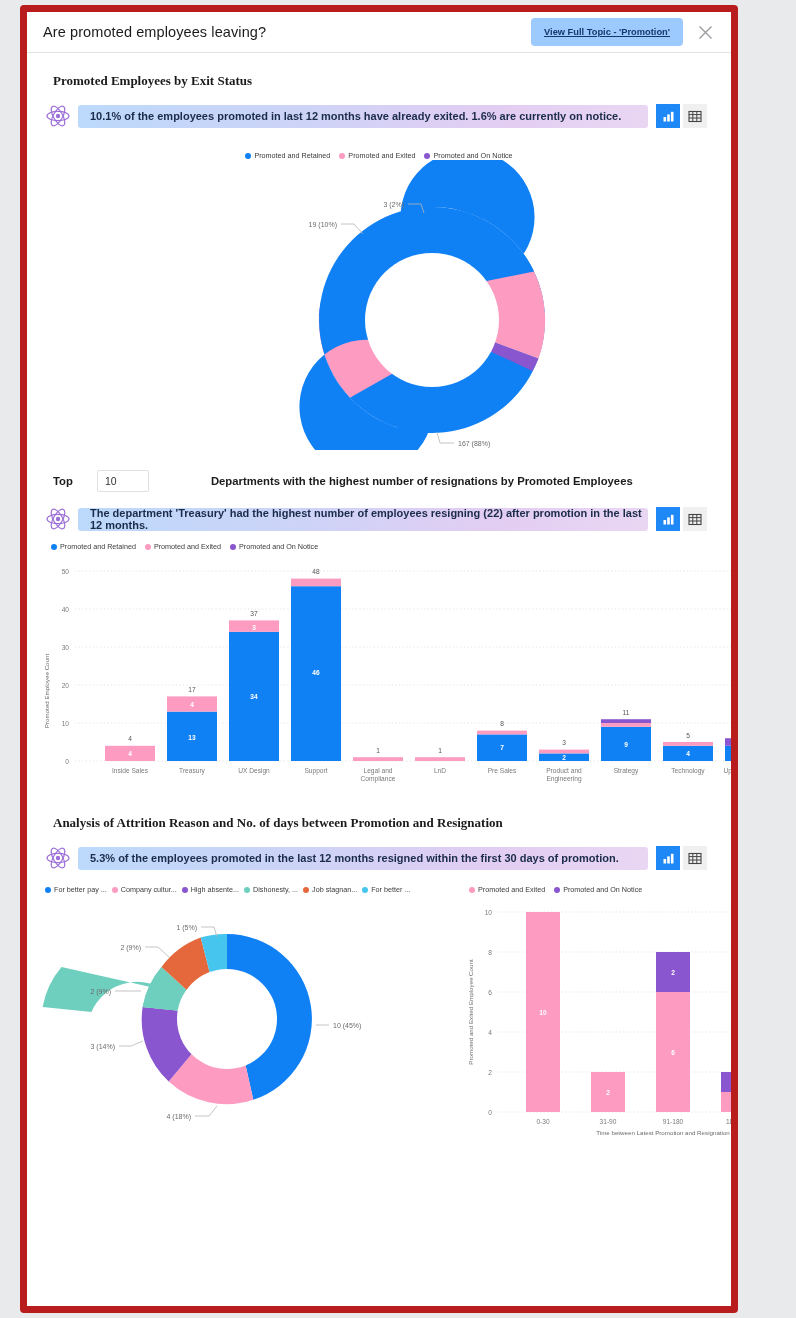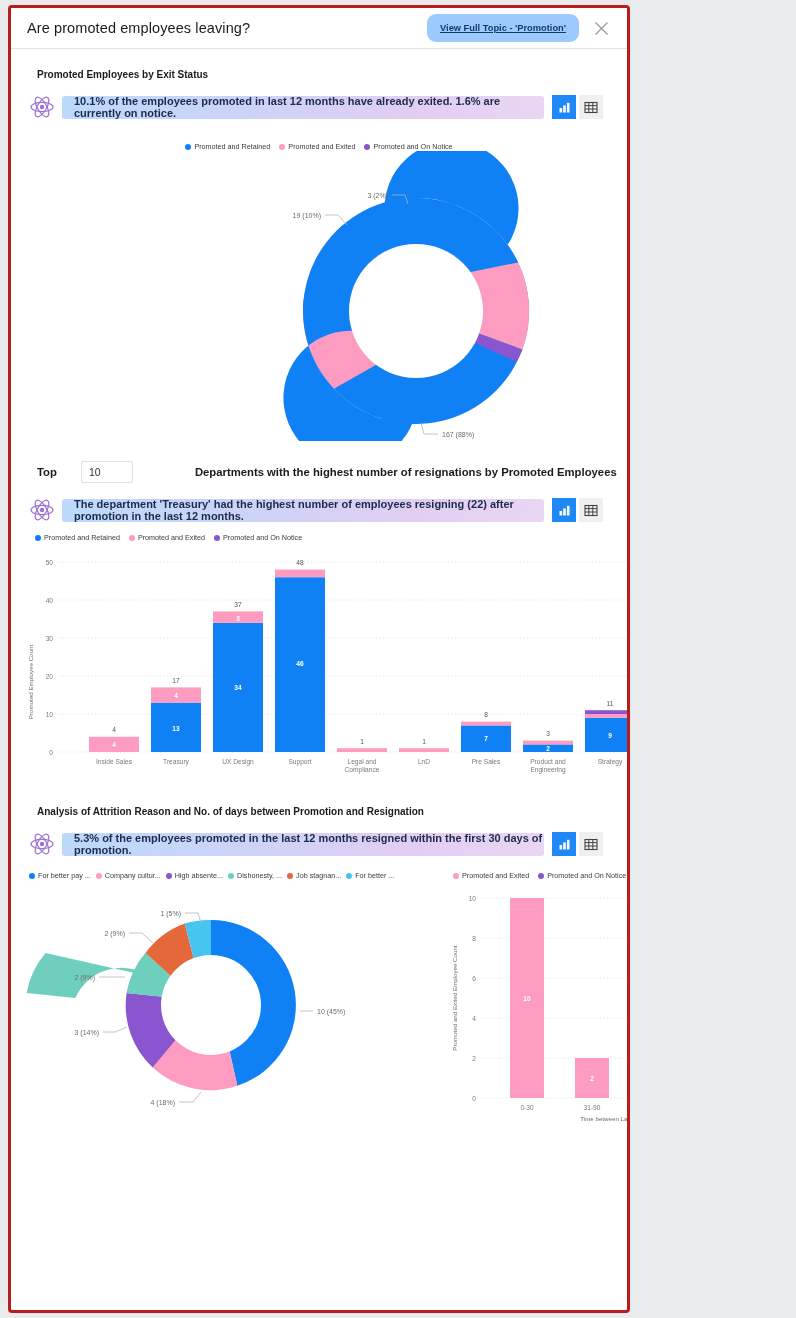--- a/index.html
+++ b/index.html
@@ -5,56 +5,57 @@
   * { box-sizing: border-box; }
   html, body { margin:0; padding:0; }
   body {
     width:796px; height:1318px;
     background:#e9eaec;
     font-family:"Liberation Sans", sans-serif;
     color:#222;
     overflow:hidden;
   }
   .app {
-    position:absolute; left:8px; top:5px;
-    width:622px; height:1308px;
+    position:absolute; left:20px; top:5px;
+    width:718px; height:1308px;
     background:#ffffff;
-    border:3px solid #b91c1c;
+    border:7px solid #b91c1c;
     border-radius:4px;
     overflow:hidden;
   }
   
   .topbar {
     height:41px;
     border-bottom:1px solid #e2e2e4;
     display:flex; align-items:center;
     padding:0 14px 0 16px;
     background:#fff;
   }
   .topbar-title { font-size:14.5px; color:#1b1b1b; flex:1; letter-spacing:.1px; }
   .full-topic-btn {
     background:#9ccaff; color:#15396b;
     font-size:9.3px; font-weight:bold;
     text-decoration:underline;
-    padding:9px 13px; border-radius:9px;
+    padding:9px 13px; border-radius:4px;
     border:none; cursor:pointer;
     white-space:nowrap;
   }
   .close-btn {
     width:24px; height:24px; margin-left:10px;
     display:flex; align-items:center; justify-content:center;
     cursor:pointer;
   }
   .close-btn svg { display:block; }
 
   
   .content { padding:0; }
   .sec-title {
-    font-size:10px; font-weight:bold; color:#1b1b1b;
+    font-size:13px; font-weight:bold; color:#1b1b1b;
     padding:20px 0 0 26px;
+    font-family:Liberation Serif, serif;
   }
   .topn-row {
     display:flex; align-items:center; gap:12px;
     padding:20px 0 0 26px;
   }
   .topn-label { font-size:11.3px; font-weight:bold; color:#1b1b1b; }
   .topn-input {
     width:52px; height:22px; margin:0 12px;
     border:1px solid #e0e0e2; background:#fff;
     font-family:"Liberation Sans", sans-serif;

